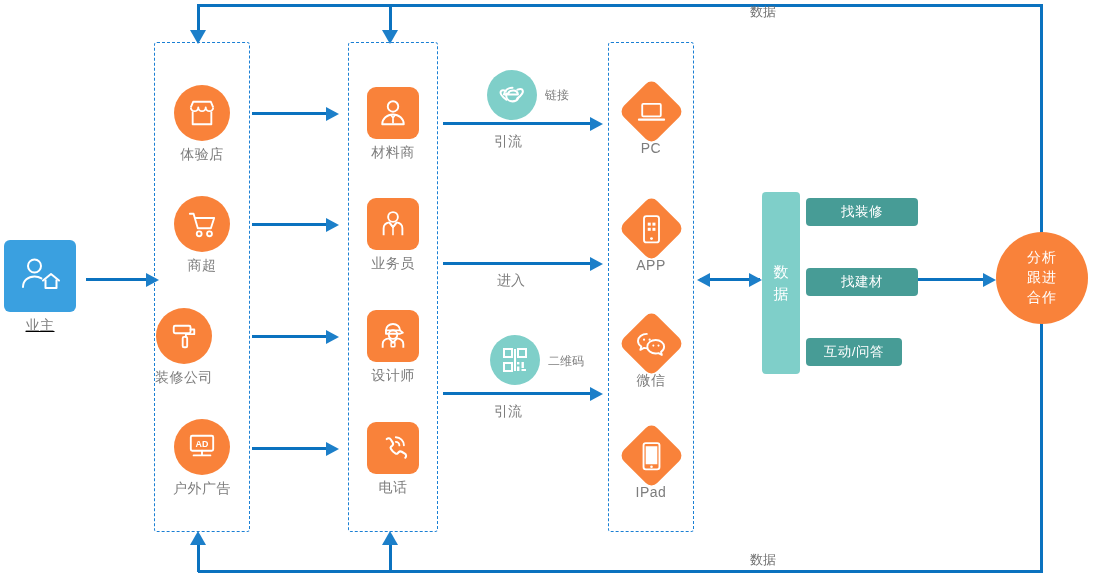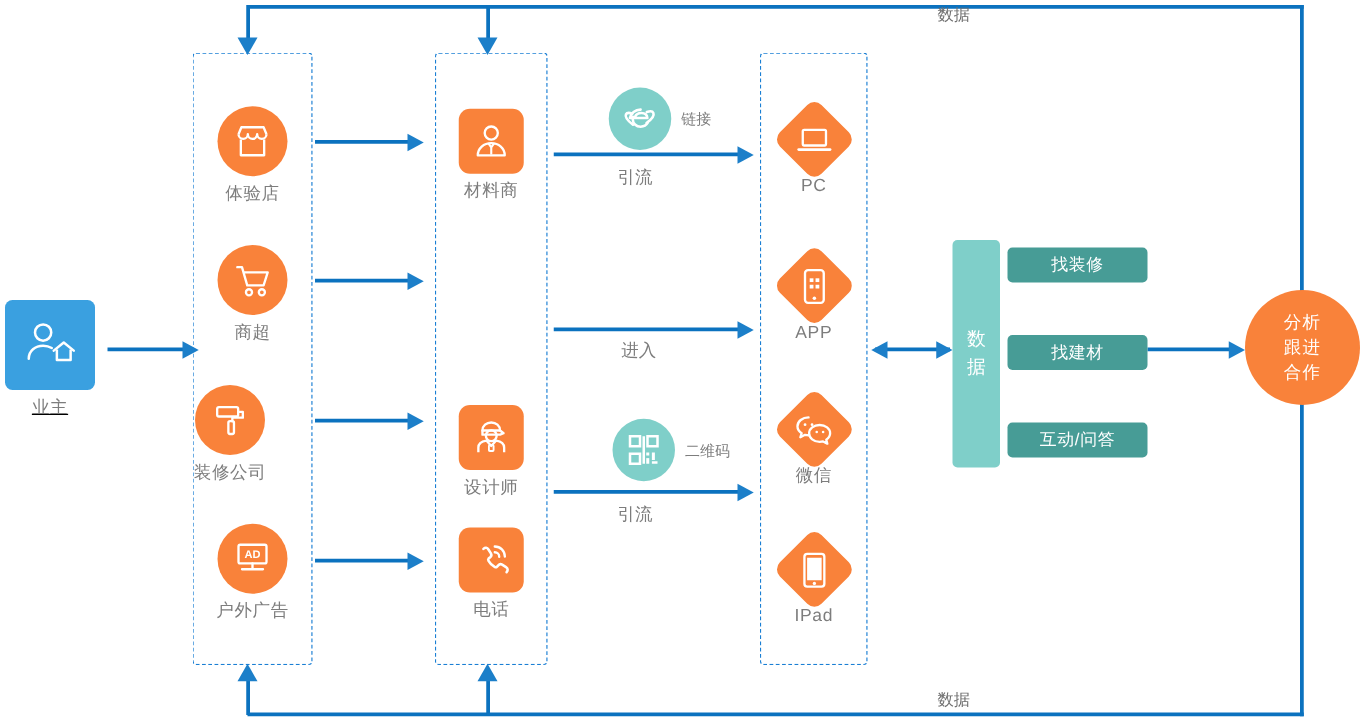--- a/index.html
+++ b/index.html
@@ -236,22 +236,33 @@
     <div class="shape rsquare" style="width:52px;height:52px;">
       <svg width="30" height="30" viewBox="0 0 32 32" aria-hidden="true">
         <circle cx="16" cy="9" r="5.6" fill="none" stroke="#ffffff" stroke-width="2"></circle>
         <path d="M4.5 28c0-6 5.1-10.4 11.5-10.4S27.5 22 27.5 28z" fill="none" stroke="#ffffff" stroke-width="2" stroke-linejoin="round"></path>
         <path d="M13.6 17.8 16 21.2l2.4-3.4M16 21.2v6" fill="none" stroke="#ffffff" stroke-width="1.8" stroke-linejoin="round"></path>
       </svg>
     </div>
     <div class="node-label">材料商</div>
   </div>
 
-
-  <div class="node" style="left:359px;top:310px;width:68px;margin-top:14px;">
+  <div class="node" style="left:359px;top:198px;width:68px;">
+    <div class="shape rsquare" style="width:52px;height:52px;">
+      <svg width="30" height="30" viewBox="0 0 32 32" aria-hidden="true">
+        <circle cx="16" cy="8.5" r="5.2" fill="none" stroke="#ffffff" stroke-width="2"></circle>
+        <path d="M6 28v-7.5c0-3.3 2.6-5.6 6-6.2l4 5 4-5c3.4.6 6 2.9 6 6.2V28" fill="none" stroke="#ffffff" stroke-width="2" stroke-linejoin="round"></path>
+        <path d="M12 14.3 16 19.3l4-5" fill="none" stroke="#ffffff" stroke-width="1.8" stroke-linejoin="round"></path>
+        <path d="M16 19.3V28" fill="none" stroke="#ffffff" stroke-width="1.6"></path>
+      </svg>
+    </div>
+    <div class="node-label">业务员</div>
+  </div>
+
+  <div class="node" style="left:359px;top:310px;width:68px;">
     <div class="shape rsquare" style="width:52px;height:52px;">
       <svg width="30" height="30" viewBox="0 0 32 32" aria-hidden="true">
         <path d="M8.5 10c0-4 3.4-6.8 7.5-6.8S23.5 6 23.5 10" fill="none" stroke="#ffffff" stroke-width="2" stroke-linecap="round"></path>
         <path d="M8.5 10h15l3 2.4-3 1.2H8.5z" fill="none" stroke="#ffffff" stroke-width="2" stroke-linejoin="round"></path>
         <circle cx="16" cy="14.5" r="4.6" fill="none" stroke="#ffffff" stroke-width="2"></circle>
         <path d="M5 28.5v-4c0-3.2 3-5.3 6.8-5.9l4.2 4.6 4.2-4.6c3.8.6 6.8 2.7 6.8 5.9v4" fill="none" stroke="#ffffff" stroke-width="2" stroke-linejoin="round"></path>
         <rect x="14" y="22.5" width="4" height="5" rx=".8" fill="none" stroke="#ffffff" stroke-width="1.6"></rect>
       </svg>
     </div>
     <div class="node-label">设计师</div>
@@ -317,21 +328,21 @@
       </svg>
     </div>
     <div class="node-label">IPad</div>
   </div>
 
   <div class="data-spine" style="left:762px;top:192px;width:38px;height:182px;">
     <span>数据</span>
   </div>
   <div class="data-item" style="left:806px;top:198px;width:112px;height:28px;">找装修</div>
   <div class="data-item" style="left:806px;top:268px;width:112px;height:28px;">找建材</div>
-  <div class="data-item" style="left:806px;top:338px;width:112px;height:28px;">互动/问答</div>
+  <div class="data-item" style="left:806px;top:338px;width:96px;height:28px;">互动/问答</div>
 
   <div class="end-circle" style="left:996px;top:232px;">
     <span>分析</span>
     <span>跟进</span>
     <span>合作</span>
   </div>
 
 </div>
 
 </body></html>

